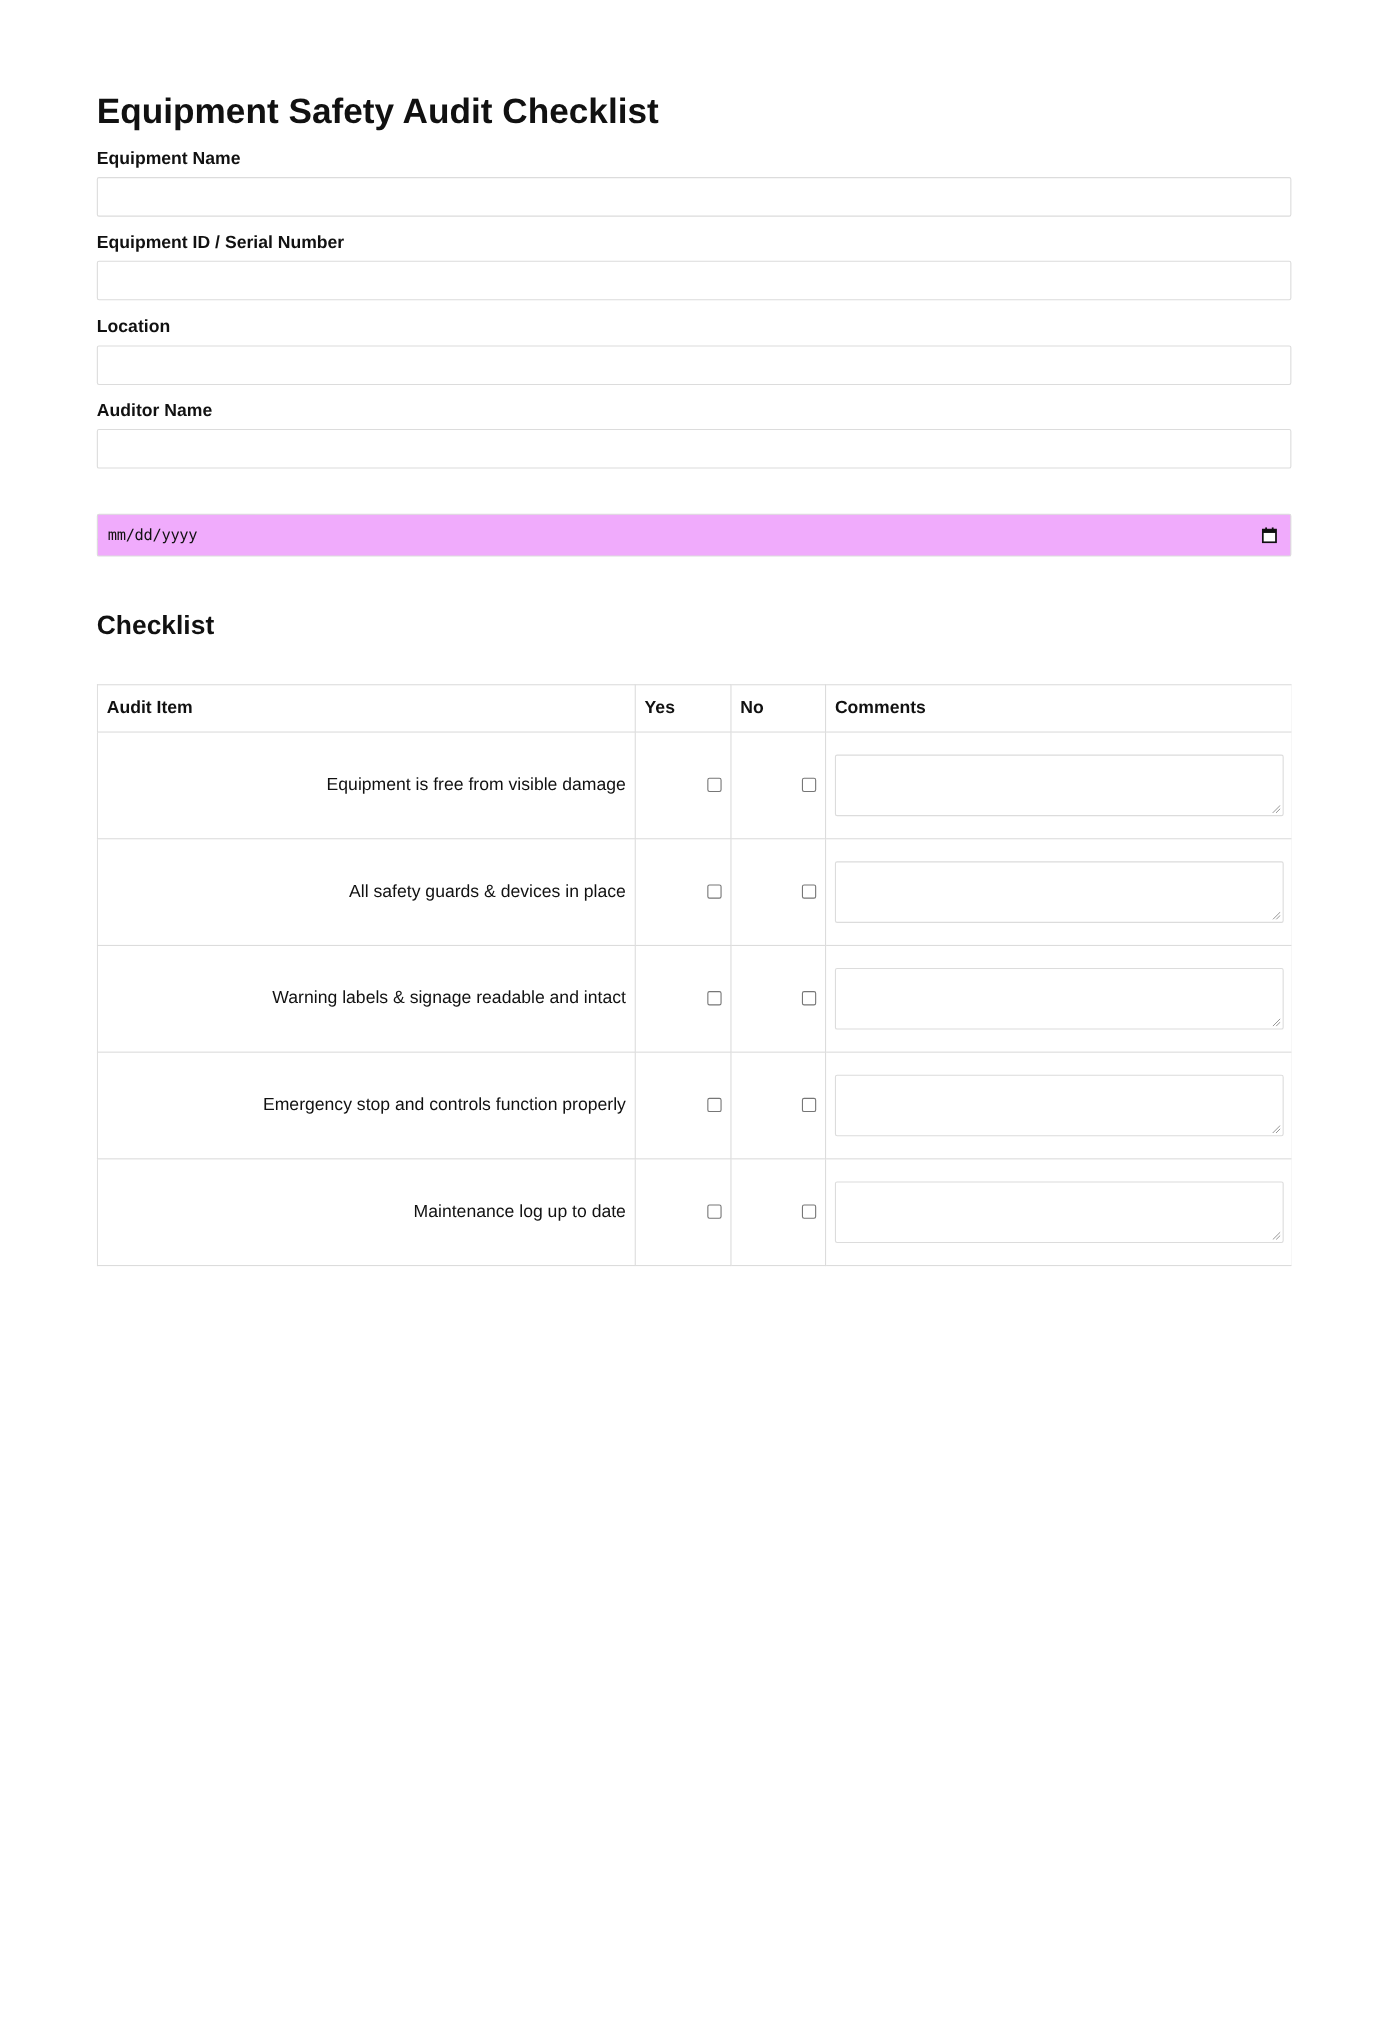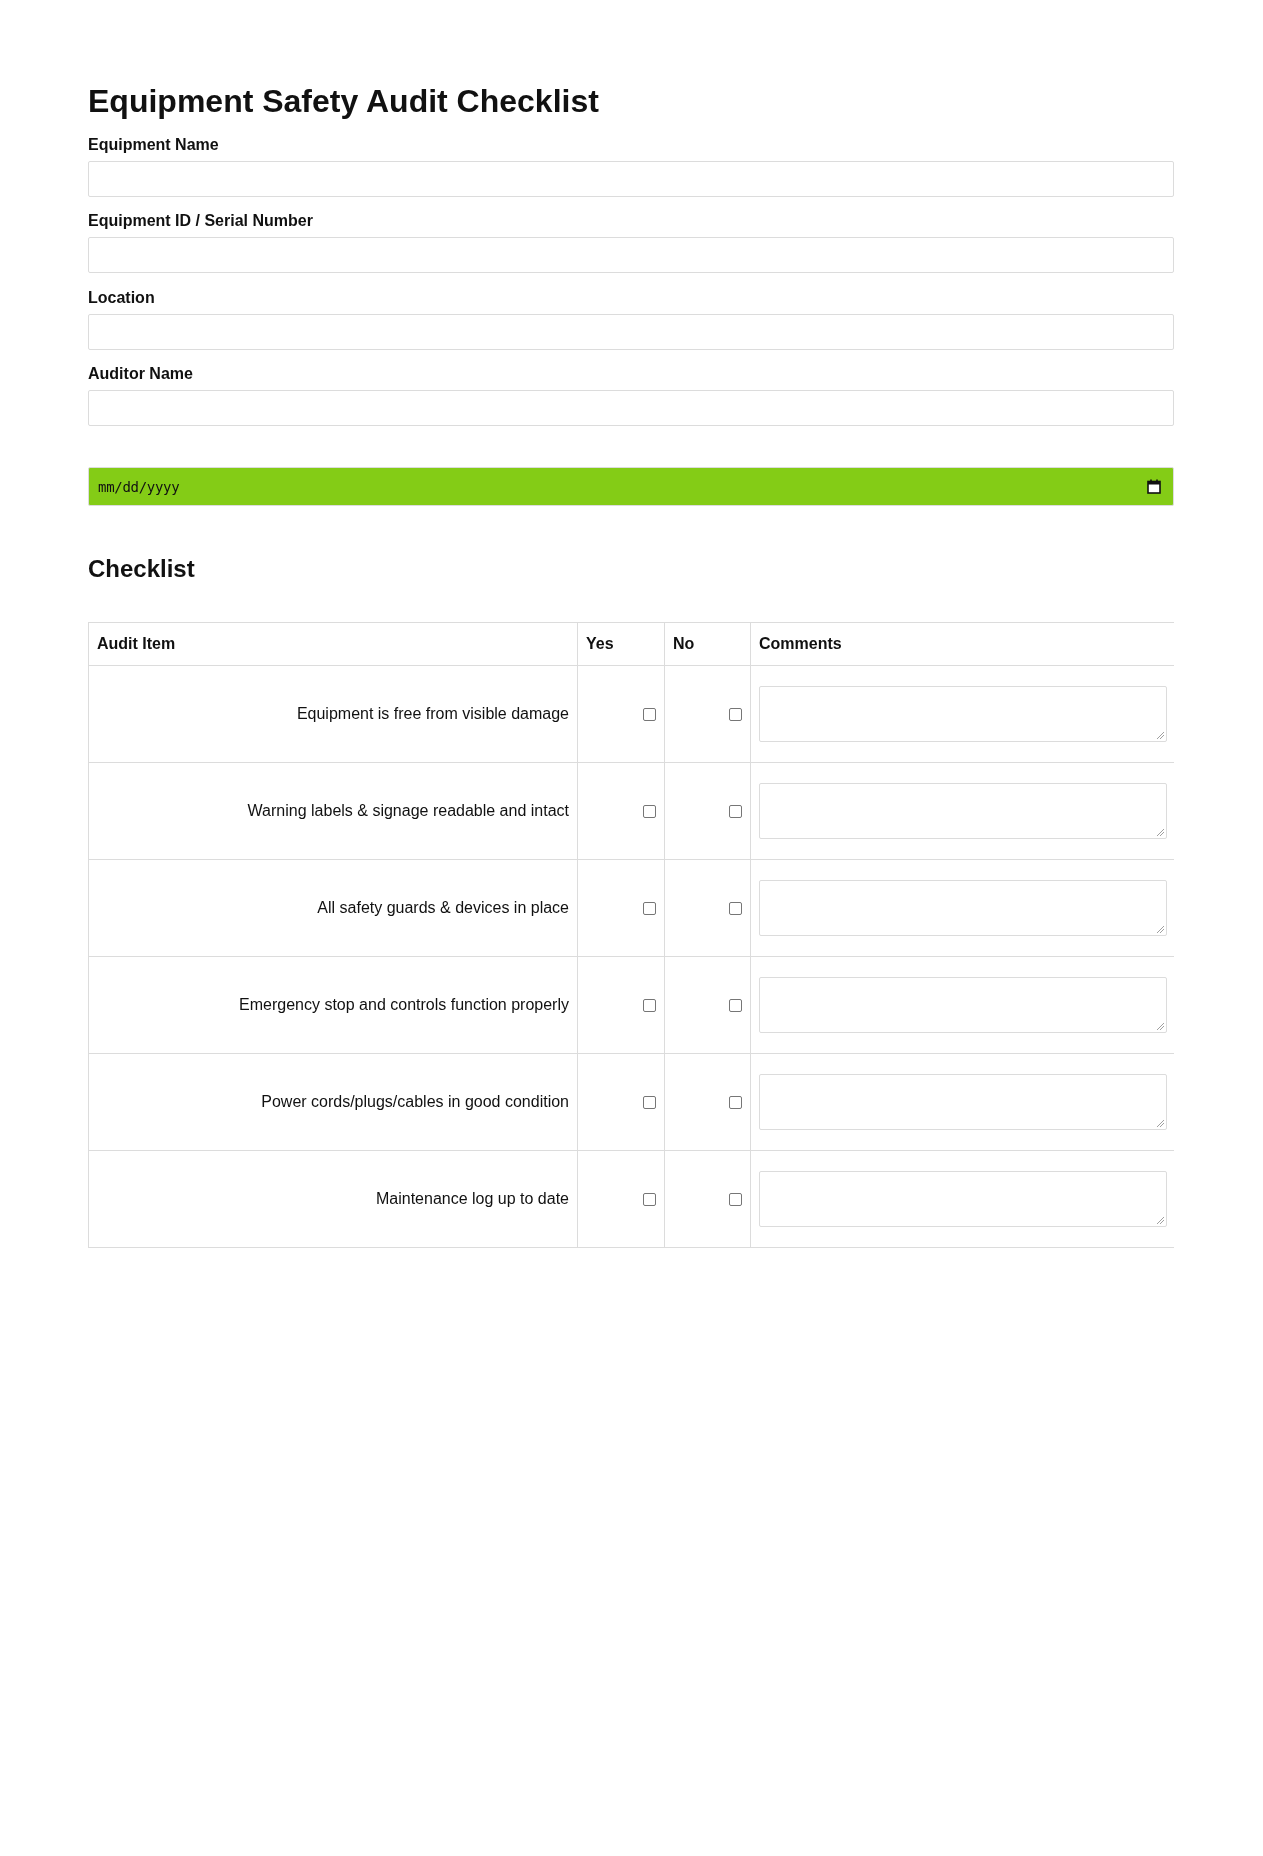--- a/index.html
+++ b/index.html
@@ -54,21 +54,21 @@
       font-size: 15px;
       outline: none;
     }
     .date-input {
       position: absolute;
       left: 0;
       width: 1086px;
       height: 39px;
       border: 1px solid #dcdcdc;
       border-radius: 2px;
-      background: #84cc16;
+      background: #f0abfc;
     }
     .date-placeholder {
       position: absolute;
       left: 9px;
       top: 9px;
       font-family: "DejaVu Sans Mono", monospace;
       font-size: 14px;
       line-height: 20px;
       color: #111;
       letter-spacing: -0.3px;
@@ -209,60 +209,47 @@
           <td>
               <div class="comment-box">
                 <svg class="resize-grip" viewBox="0 0 8 8">
                   <line x1="1" y1="8" x2="8" y2="1" stroke="#888" stroke-width="0.8"></line>
                   <line x1="4" y1="8" x2="8" y2="4" stroke="#888" stroke-width="0.8"></line>
                 </svg>
               </div>
             </td>
         </tr>
         <tr>
+          <td>All safety guards &amp; devices in place</td>
+          <td><span class="cb"></span></td>
+          <td><span class="cb"></span></td>
+          <td>
+              <div class="comment-box">
+                <svg class="resize-grip" viewBox="0 0 8 8">
+                  <line x1="1" y1="8" x2="8" y2="1" stroke="#888" stroke-width="0.8"></line>
+                  <line x1="4" y1="8" x2="8" y2="4" stroke="#888" stroke-width="0.8"></line>
+                </svg>
+              </div>
+            </td>
+        </tr>
+        <tr>
           <td>Warning labels &amp; signage readable and intact</td>
           <td><span class="cb"></span></td>
           <td><span class="cb"></span></td>
           <td>
               <div class="comment-box">
                 <svg class="resize-grip" viewBox="0 0 8 8">
                   <line x1="1" y1="8" x2="8" y2="1" stroke="#888" stroke-width="0.8"></line>
                   <line x1="4" y1="8" x2="8" y2="4" stroke="#888" stroke-width="0.8"></line>
                 </svg>
               </div>
             </td>
         </tr>
         <tr>
-          <td>All safety guards &amp; devices in place</td>
-          <td><span class="cb"></span></td>
-          <td><span class="cb"></span></td>
-          <td>
-              <div class="comment-box">
-                <svg class="resize-grip" viewBox="0 0 8 8">
-                  <line x1="1" y1="8" x2="8" y2="1" stroke="#888" stroke-width="0.8"></line>
-                  <line x1="4" y1="8" x2="8" y2="4" stroke="#888" stroke-width="0.8"></line>
-                </svg>
-              </div>
-            </td>
-        </tr>
-        <tr>
           <td>Emergency stop and controls function properly</td>
-          <td><span class="cb"></span></td>
-          <td><span class="cb"></span></td>
-          <td>
-              <div class="comment-box">
-                <svg class="resize-grip" viewBox="0 0 8 8">
-                  <line x1="1" y1="8" x2="8" y2="1" stroke="#888" stroke-width="0.8"></line>
-                  <line x1="4" y1="8" x2="8" y2="4" stroke="#888" stroke-width="0.8"></line>
-                </svg>
-              </div>
-            </td>
-        </tr>
-        <tr>
-          <td>Power cords/plugs/cables in good condition</td>
           <td><span class="cb"></span></td>
           <td><span class="cb"></span></td>
           <td>
               <div class="comment-box">
                 <svg class="resize-grip" viewBox="0 0 8 8">
                   <line x1="1" y1="8" x2="8" y2="1" stroke="#888" stroke-width="0.8"></line>
                   <line x1="4" y1="8" x2="8" y2="4" stroke="#888" stroke-width="0.8"></line>
                 </svg>
               </div>
             </td>

